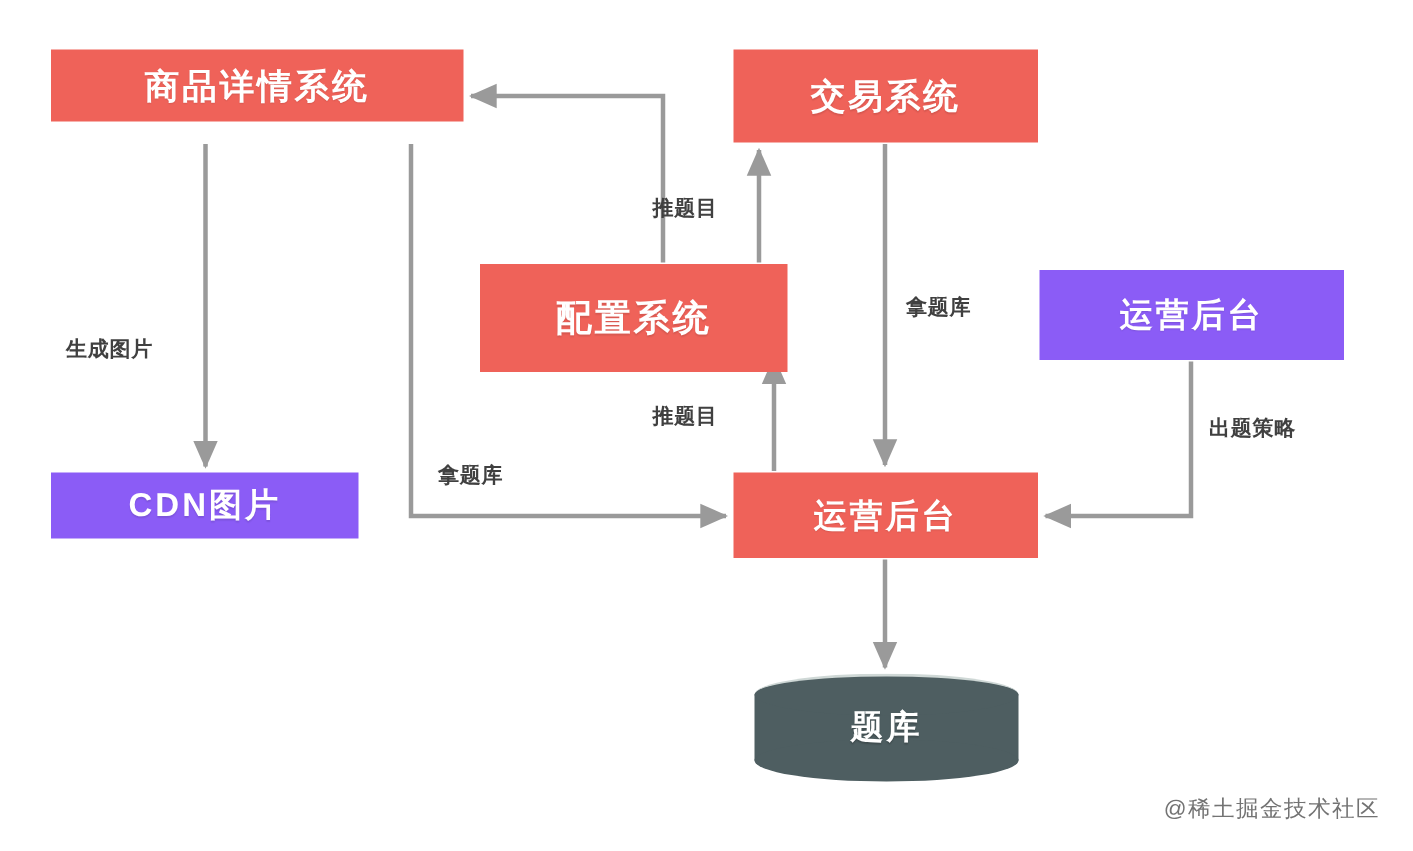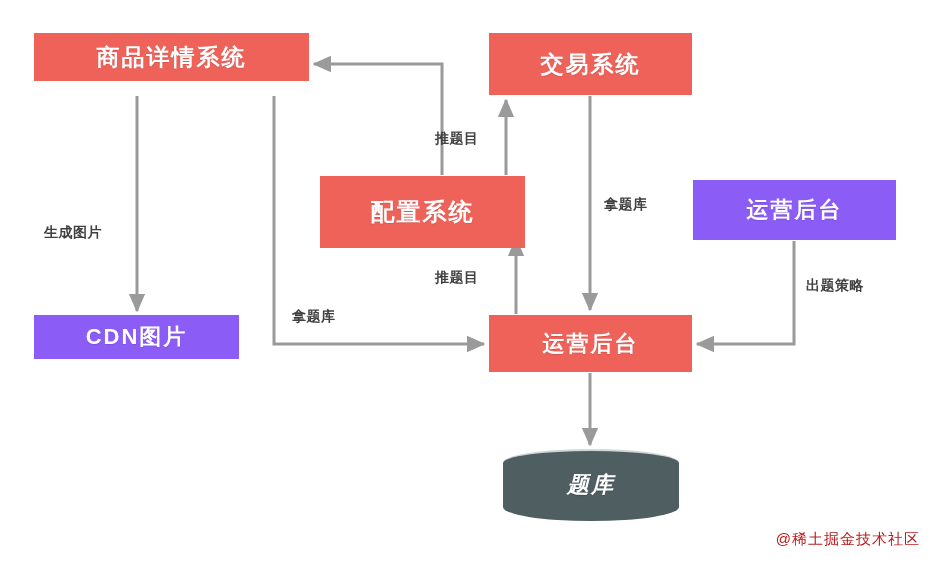--- a/index.html
+++ b/index.html
@@ -14,21 +14,21 @@
   .node{
     position:absolute;display:flex;align-items:center;justify-content:center;
     color:#ffffff;font-weight:bold;letter-spacing:2px;
     text-shadow:0 1px 1px rgba(0,0,0,0.10);
     box-sizing:border-box;
   }
   .node.red{background:#ef6259;}
   .node.teal{background:#8b5cf6;}
   .node .lbl{white-space:nowrap;}
 
-  .cyl{position:absolute;font-style:italic;}
+  .cyl{position:absolute;}
   .cyl .body{
     position:absolute;left:0;right:0;top:14px;bottom:14px;
     background:#4e5e61;
   }
   .cyl .top{
     position:absolute;left:0;right:0;top:0;height:28px;
     background:#4e5e61;border-radius:50%/50%;
     border-top:2px solid #cfd8d6;
     box-sizing:border-box;
   }
@@ -43,21 +43,21 @@
     text-shadow:0 1px 1px rgba(0,0,0,0.18);
   }
 
   .edge-label{
     position:absolute;color:#404040;font-weight:bold;
     font-size:14px;letter-spacing:0.5px;white-space:nowrap;
   }
 
   .watermark{
     position:absolute;right:22px;bottom:18px;
-    color:#b91c1c;font-size:15px;letter-spacing:1px;white-space:nowrap;
+    color:#737373;font-size:15px;letter-spacing:1px;white-space:nowrap;
   }
 </style>
 </head>
 <body>
 
 <div id="stage">
 
   <svg id="wires" viewBox="0 0 942 567" width="942" height="567" xmlns="http://www.w3.org/2000/svg">
     <defs>
       <marker id="ah" viewBox="0 0 10 10" refX="9.2" refY="5" markerWidth="6.2" markerHeight="6.2" orient="auto-start-reverse">

